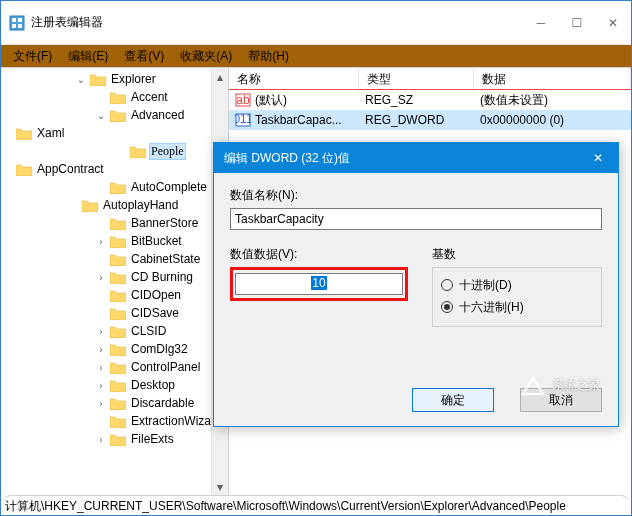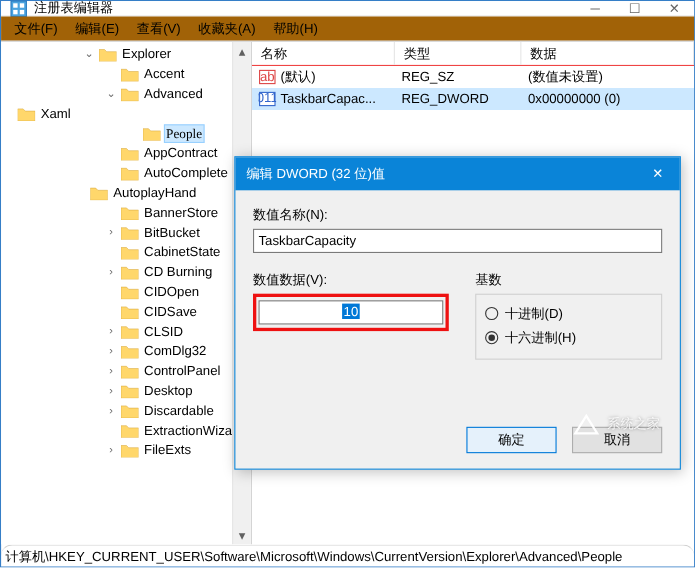--- a/index.html
+++ b/index.html
@@ -1,20 +1,20 @@
 <!DOCTYPE html>
 <html><head>
 <meta charset="utf-8">
 <style>
 * { box-sizing: border-box; margin: 0; padding: 0; font-family: "Microsoft YaHei", "Segoe UI", sans-serif; font-size: 12px; }
 body { width: 632px; height: 516px; background: #fff; overflow: hidden; position: relative; }
 
 .main-window { width: 632px; height: 516px; border: 1px solid #357ec7; display: flex; flex-direction: column; }
 
-.titlebar { height: 14px; background: #fff; display: flex; align-items: center; padding: 0 0 0 8px; border-bottom: 1px solid #e5e5e5; }
+.titlebar { height: 44px; background: #fff; display: flex; align-items: center; padding: 0 0 0 8px; border-bottom: 1px solid #e5e5e5; }
 .titlebar-icon { width: 16px; height: 16px; margin-right: 6px; }
 .titlebar-title { flex: 1; font-size: 12px; color: #000; }
 .win-controls { display: flex; }
 .win-btn { width: 36px; height: 30px; display: flex; align-items: center; justify-content: center; color: #666; }
 
 .menubar { height: 22px; display: flex; align-items: center; padding: 0 4px; background: #a16207; }
 .menu-item { padding: 2px 8px; font-size: 12px; color: #000; }
 
 .content { flex: 1; display: flex; border-top: 1px solid #d0d0d0; overflow: hidden; }
 
@@ -47,21 +47,21 @@
 .row2 { display: flex; margin-top: 16px; gap: 18px; }
 .value-col { flex: 1; }
 .value-input-wrap { border: 3px solid #e11; width: 178px; height: 34px; display:flex; align-items:center; padding:2px; margin-top:2px;text-align:center;}
 .value-input { width: 100%; height: 22px; border: 1px solid #7a7a7a; background: #fff; padding: 2px 4px; font-size: 12px; }
 .value-input .seltext { background:#0078d7; color:#fff; padding:0 1px;}
 .radix-col { width: 170px; }
 .radix-group { border: 1px solid #d0d0d0; padding: 6px 8px 8px 8px; margin-top: 2px; }
 .radio-row { display:flex; align-items:center; height:22px; gap:6px;}
 .radio-dot { width:12px; height:12px; border:1px solid #333; border-radius:50%; display:inline-flex; align-items:center; justify-content:center;}
 .radio-dot.checked::after{content:""; width:6px; height:6px; background:#333; border-radius:50%;}
-.dialog-buttons { display:flex; justify-content:flex-end; gap:14px; padding: 0 16px 14px 0;}
+.dialog-buttons { display:flex; justify-content:flex-end; gap:26px; padding: 0 16px 14px 0;}
 .btn { width: 82px; height: 24px; border:1px solid #adadad; background:#e1e1e1; font-size:12px; display:flex; align-items:center; justify-content:center;}
 .btn.primary { border:1px solid #0078d7; background:#e5f1fb;}
 
 .watermark { position:absolute; right:18px; bottom:30px; color:rgba(255,255,255,0.85); font-size:16px; display:flex; align-items:center; gap:6px; text-shadow:0 0 3px rgba(0,0,0,0.4);}
 .watermark .wm-icon{ width:26px; height:22px; }
 
 .scroll-v { position:absolute; right:0; top:0; bottom:0; width:17px; background:#f0f0f0; border-left:1px solid #e5e5e5; display: flex; flex-direction: column; align-items: center; justify-content: space-between;}
 .scroll-arrow{ width:17px; height:17px; display:flex; align-items:center; justify-content:center; color:#606060;}
 .scroll-thumb{ width:15px; background:#cdcdcd; margin:0 1px; height: 60px;}
 </style>
@@ -126,21 +126,21 @@
             </svg>
             <span class="tree-label">Xaml</span>
           </div>
           <div class="tree-item" style="padding-left:114px">
             <span class="tree-toggle"></span>
             <svg class="folder-icon" viewBox="0 0 16 13">
               <path d="M0 2 h5 l2 2 h9 v9 H0 Z" fill="#ffd76b" stroke="#d9a93e" stroke-width="0.5"></path>
             </svg>
             <span class="tree-label selected">People</span>
           </div>
-          <div class="tree-item" style="padding-left:94px">
+          <div class="tree-item" style="">
             <span class="tree-toggle"></span>
             <svg class="folder-icon" viewBox="0 0 16 13">
               <path d="M0 2 h5 l2 2 h9 v9 H0 Z" fill="#ffd76b" stroke="#d9a93e" stroke-width="0.5"></path>
             </svg>
             <span class="tree-label">AppContract</span>
           </div>
           <div class="tree-item" style="padding-left:94px">
             <span class="tree-toggle"></span>
             <svg class="folder-icon" viewBox="0 0 16 13">
               <path d="M0 2 h5 l2 2 h9 v9 H0 Z" fill="#ffd76b" stroke="#d9a93e" stroke-width="0.5"></path>

